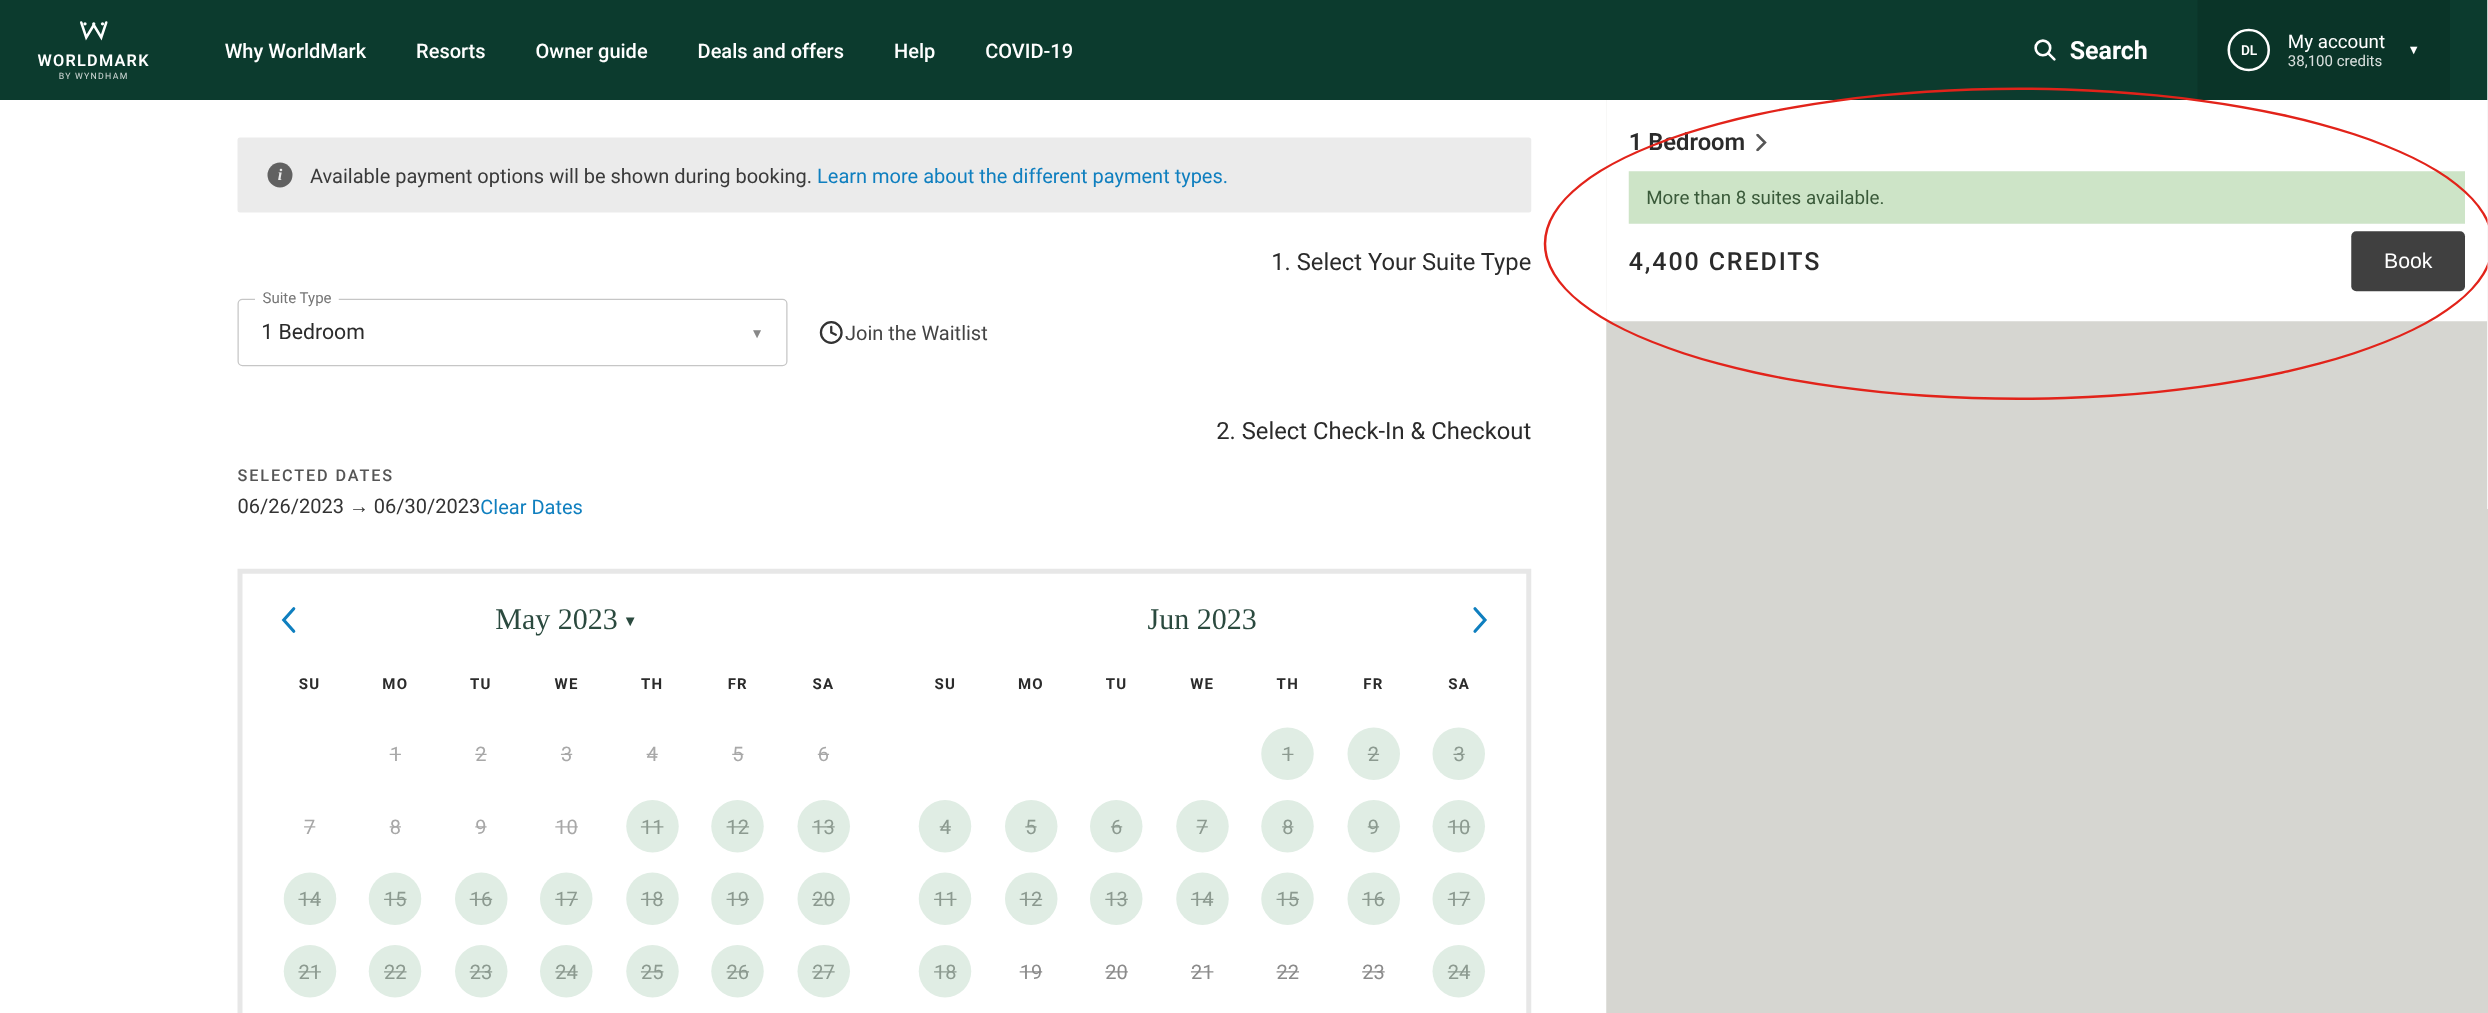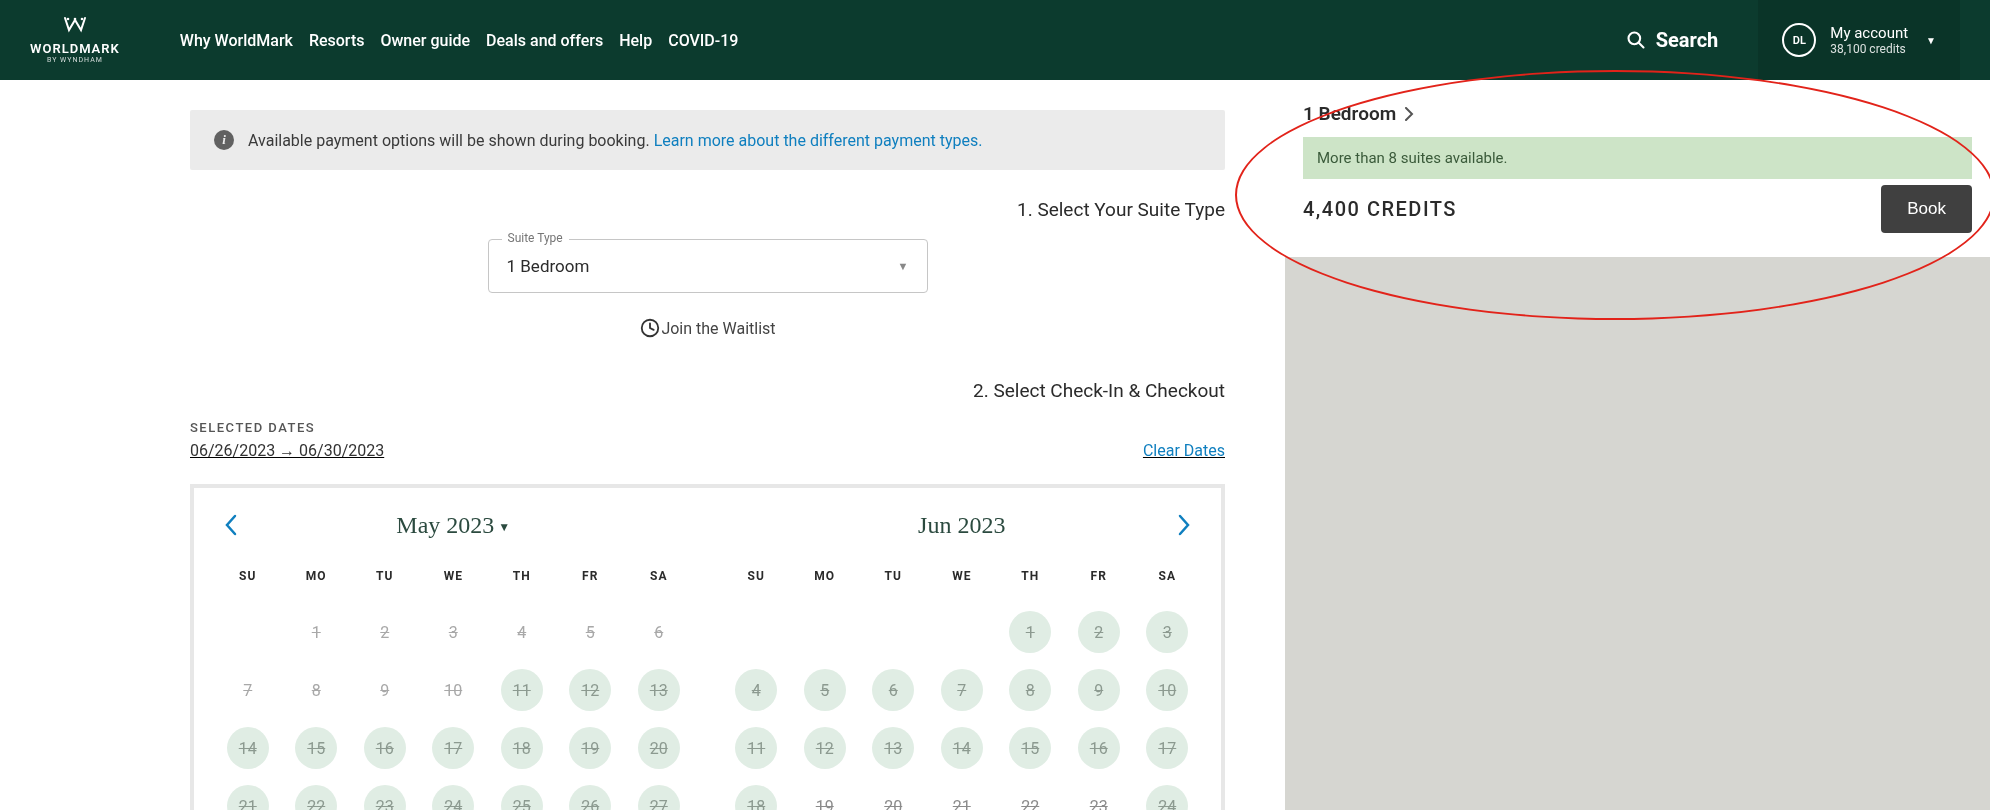--- a/index.html
+++ b/index.html
@@ -4,21 +4,21 @@
 <style>
   * { box-sizing: border-box; margin: 0; padding: 0; }
   body { font-family: -apple-system, BlinkMacSystemFont, 'Segoe UI', Roboto, sans-serif; background: #fff; width: 1990px; }
   
   
   .header { background: #0c3b2e; height: 80px; display: flex; align-items: center; padding: 0 30px; color: #fff; }
   .logo { display: flex; flex-direction: column; align-items: center; margin-right: 60px; }
   .logo-icon { font-size: 22px; letter-spacing: -2px; }
   .logo-text { font-size: 13px; letter-spacing: 1px; font-weight: 600; }
   .logo-sub { font-size: 7px; letter-spacing: 1px; opacity: 0.8; }
-  .nav { display: flex; gap: 16px; flex: 1; }
+  .nav { display: flex; gap: 40px; flex: 1; }
   .nav-item { color: #fff; font-size: 16px; cursor: pointer; font-weight: 500; }
   .search-area { display: flex; align-items: center; gap: 10px; margin-right: 40px; cursor: pointer; }
   .search-icon-svg { width: 20px; height: 20px; }
   .search-label { font-size: 20px; font-weight: 700; }
   .account-area { display: flex; align-items: center; gap: 14px; background: #0a3428; padding: 14px 24px; height: 80px; cursor: pointer; }
   .avatar { width: 34px; height: 34px; border-radius: 50%; border: 2px solid #fff; display: flex; align-items: center; justify-content: center; font-size: 11px; font-weight: 600; text-align: right; }
   .account-text { display: flex; flex-direction: column; }
   .account-label { font-size: 15px; }
   .account-credits { font-size: 12px; opacity: 0.85; }
   .caret-down { font-size: 10px; margin-left: 4px; }
@@ -31,31 +31,31 @@
   
   .info-banner { background: #ebebeb; padding: 20px 24px; display: flex; align-items: center; gap: 14px; margin-bottom: 28px; border-radius: 2px; }
   .info-icon { width: 20px; height: 20px; border-radius: 50%; background: #616161; color: #ebebeb; display: flex; align-items: center; justify-content: center; font-size: 13px; font-weight: bold; font-style: italic; font-family: Georgia, serif; }
   .info-text { font-size: 16px; color: #3a3a3a; }
   .info-link { color: #0f7fbf; cursor: pointer; }
   
   
   .section-heading { font-size: 19px; font-weight: 400; color: #2b2b2b; margin-bottom: 18px; text-align: right; }
   
   
-  .suite-row { display: flex; align-items: center; gap: 24px; margin-bottom: 40px; flex-direction: column; }
+  .suite-row { display: flex; align-items: center; gap: 24px; margin-bottom: 40px; }
   .select-wrap { position: relative; width: 440px; }
   .select-label { position: absolute; top: -8px; left: 14px; background: #fff; padding: 0 6px; font-size: 12px; color: #767676; }
   .select-box { width: 100%; border: 1px solid #c6c6c6; border-radius: 4px; padding: 16px 18px; font-size: 17px; color: #2b2b2b; display: flex; justify-content: space-between; align-items: center; cursor: pointer; background: #fff; }
   .select-caret { color: #888; font-size: 11px; }
   .waitlist { display: flex; align-items: center; cursor: pointer; color: #444; font-size: 16px; }
   .clock-icon { width: 22px; height: 22px; }
   
   
   .selected-dates-label { font-size: 13px; letter-spacing: 1.5px; color: #555; margin-bottom: 6px; font-weight: 500; }
-  .date-row { display: flex; justify-content: space-between; align-items: center; margin-bottom: 24px; text-decoration: underline; }
+  .date-row { display: flex; align-items: center; margin-bottom: 40px; }
   .date-range { font-size: 16px; color: #333; }
   .clear-dates { color: #0f7fbf; font-size: 16px; cursor: pointer; }
   
   
   .calendar-container { border: 4px solid #e7e7e7; padding: 24px 20px 30px; display: flex; gap: 30px; position: relative; }
   .cal-nav { position: absolute; top: 26px; cursor: pointer; }
   .cal-nav.prev { left: 30px; }
   .cal-nav.next { right: 30px; }
   .cal-nav svg { width: 14px; height: 22px; }
   .calendar { flex: 1; }

